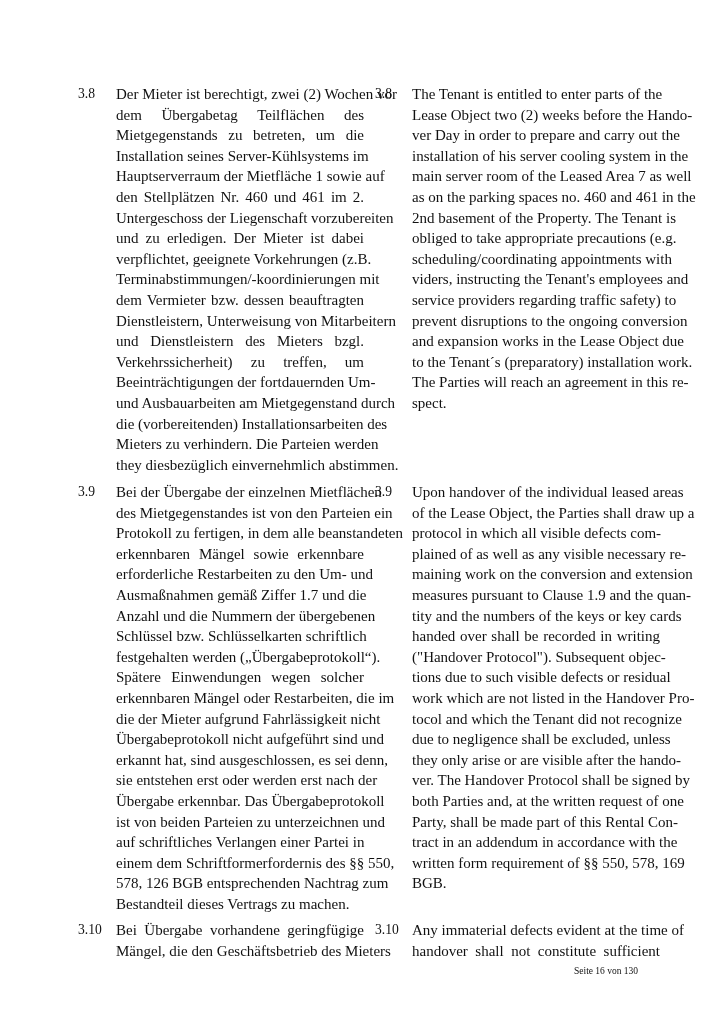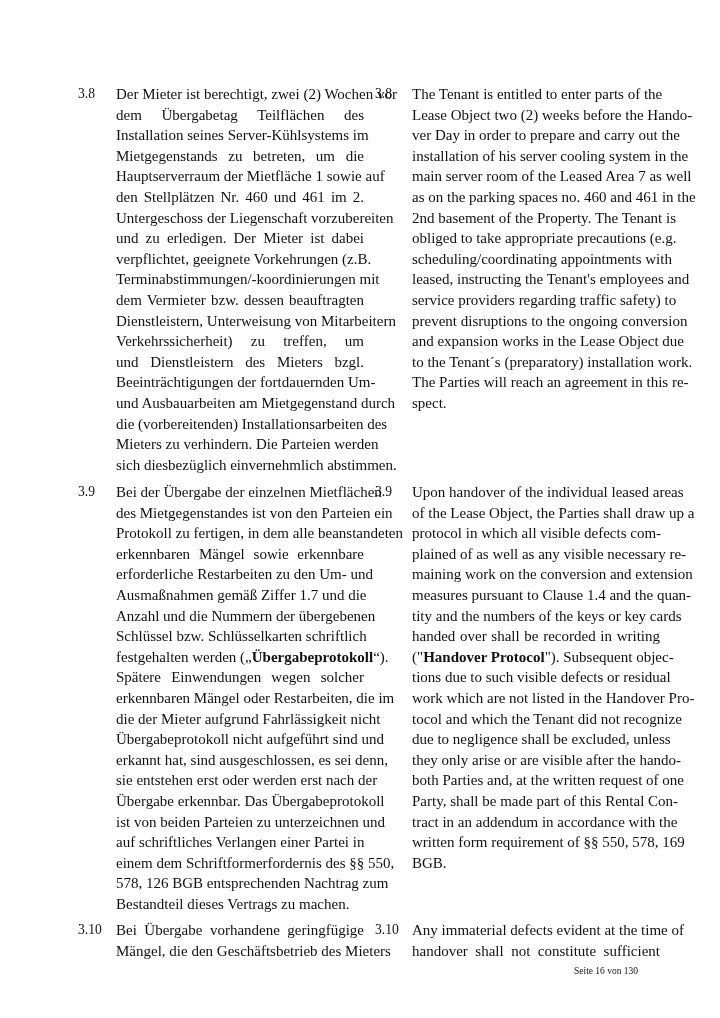--- a/index.html
+++ b/index.html
@@ -8,65 +8,65 @@
   .page { position: absolute; left: 14px; top: 0; width: 720px; height: 834px; background: #fff; }
   .clause { position: absolute; }
   .num { position: absolute; font-size: 13.6px; line-height: 20.6px; }
   .col { position: absolute; font-size: 15px; line-height: 20.6px; }
   .line { display: block; height: 20.6px; white-space: nowrap; text-align: justify; text-align-last: justify; }
   .line.last { text-align-last: left; }
   .de .num { left: 64px; }
   .de .col { left: 102px; width: 248px; }
   .en .num { left: 361px; }
   .en .col { left: 398px; width: 248px; }
-  .line b { font-weight: bold; margin-top: 32px; }
+  .line b { font-weight: normal; margin-top: 32px; }
   .footer { position: absolute; left: 560px; top: 966px; font-size: 9.5px; }
 </style>
 </head>
 <body>
 
 <div class="page">
 
   <div class="clause de" style="top:84px;">
     <span class="num" style="top:0;">3.8</span>
     <div class="col">
         <span class="line">Der Mieter ist berechtigt, zwei (2) Wochen vor</span>
         <span class="line">dem Übergabetag Teilflächen des</span>
+        <span class="line">Mietgegenstands zu betreten, um die</span>
         <span class="line">Installation seines Server-Kühlsystems im</span>
-        <span class="line">Mietgegenstands zu betreten, um die</span>
         <span class="line">Hauptserverraum der Mietfläche 1 sowie auf</span>
         <span class="line">den Stellplätzen Nr. 460 und 461 im 2.</span>
         <span class="line">Untergeschoss der Liegenschaft vorzubereiten</span>
         <span class="line">und zu erledigen. Der Mieter ist dabei</span>
         <span class="line">verpflichtet, geeignete Vorkehrungen (z.B.</span>
         <span class="line">Terminabstimmungen/-koordinierungen mit</span>
         <span class="line">dem Vermieter bzw. dessen beauftragten</span>
         <span class="line">Dienstleistern, Unterweisung von Mitarbeitern</span>
+        <span class="line">und Dienstleistern des Mieters bzgl.</span>
         <span class="line">Verkehrssicherheit) zu treffen, um</span>
-        <span class="line">und Dienstleistern des Mieters bzgl.</span>
         <span class="line">Beeinträchtigungen der fortdauernden Um-</span>
         <span class="line">und Ausbauarbeiten am Mietgegenstand durch</span>
         <span class="line">die (vorbereitenden) Installationsarbeiten des</span>
         <span class="line">Mieters zu verhindern. Die Parteien werden</span>
-        <span class="line last">sich diesbezüglich einvernehmlich abstimmen.</span>
+        <span class="line last">they diesbezüglich einvernehmlich abstimmen.</span>
       </div>
   </div>
   <div class="clause en" style="top:84px;">
     <span class="num" style="top:0;">3.8</span>
     <div class="col">
         <span class="line">The Tenant is entitled to enter parts of the</span>
         <span class="line">Lease Object two (2) weeks before the Hando-</span>
         <span class="line">ver Day in order to prepare and carry out the</span>
         <span class="line">installation of his server cooling system in the</span>
         <span class="line">main server room of the Leased Area 7 as well</span>
         <span class="line">as on the parking spaces no. 460 and 461 in the</span>
         <span class="line">2nd basement of the Property. The Tenant is</span>
         <span class="line">obliged to take appropriate precautions (e.g.</span>
         <span class="line">scheduling/coordinating appointments with</span>
-        <span class="line">leased, instructing the Tenant's employees and</span>
+        <span class="line">viders, instructing the Tenant's employees and</span>
         <span class="line">service providers regarding traffic safety) to</span>
         <span class="line">prevent disruptions to the ongoing conversion</span>
         <span class="line">and expansion works in the Lease Object due</span>
         <span class="line">to the Tenant´s (preparatory) installation work.</span>
         <span class="line">The Parties will reach an agreement in this re-</span>
         <span class="line last">spect.</span>
       </div>
   </div>
 
   <div class="clause de" style="top:482px;">
@@ -96,29 +96,30 @@
       </div>
   </div>
   <div class="clause en" style="top:482px;">
     <span class="num" style="top:0;">3.9</span>
     <div class="col">
         <span class="line">Upon handover of the individual leased areas</span>
         <span class="line">of the Lease Object, the Parties shall draw up a</span>
         <span class="line">protocol in which all visible defects com-</span>
         <span class="line">plained of as well as any visible necessary re-</span>
         <span class="line">maining work on the conversion and extension</span>
-        <span class="line">measures pursuant to Clause 1.4 and the quan-</span>
+        <span class="line">measures pursuant to Clause 1.9 and the quan-</span>
         <span class="line">tity and the numbers of the keys or key cards</span>
         <span class="line">handed over shall be recorded in writing</span>
         <span class="line">("<b>Handover Protocol</b>"). Subsequent objec-</span>
         <span class="line">tions due to such visible defects or residual</span>
         <span class="line">work which are not listed in the Handover Pro-</span>
         <span class="line">tocol and which the Tenant did not recognize</span>
         <span class="line">due to negligence shall be excluded, unless</span>
         <span class="line">they only arise or are visible after the hando-</span>
+        <span class="line">ver. The Handover Protocol shall be signed by</span>
         <span class="line">both Parties and, at the written request of one</span>
         <span class="line">Party, shall be made part of this Rental Con-</span>
         <span class="line">tract in an addendum in accordance with the</span>
         <span class="line">written form requirement of §§ 550, 578, 169</span>
         <span class="line last">BGB.</span>
       </div>
   </div>
 
   <div class="clause de" style="top:920px;">
     <span class="num" style="top:0;">3.10</span>

